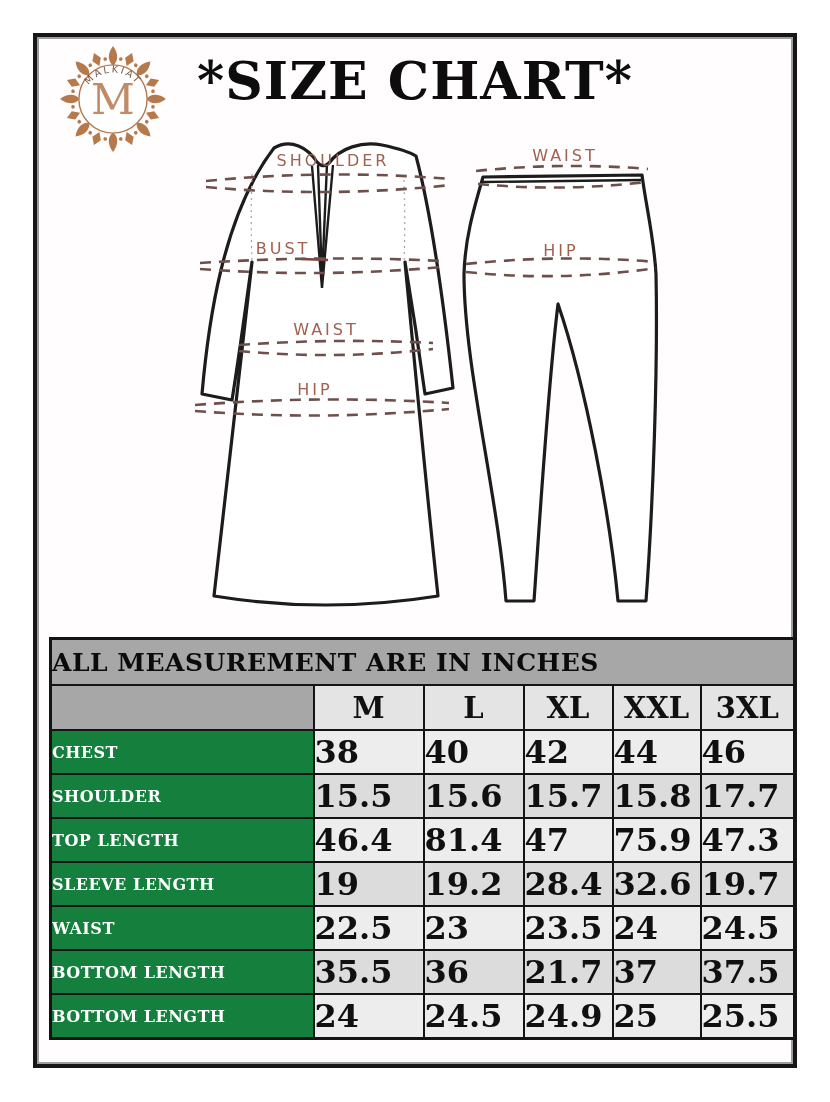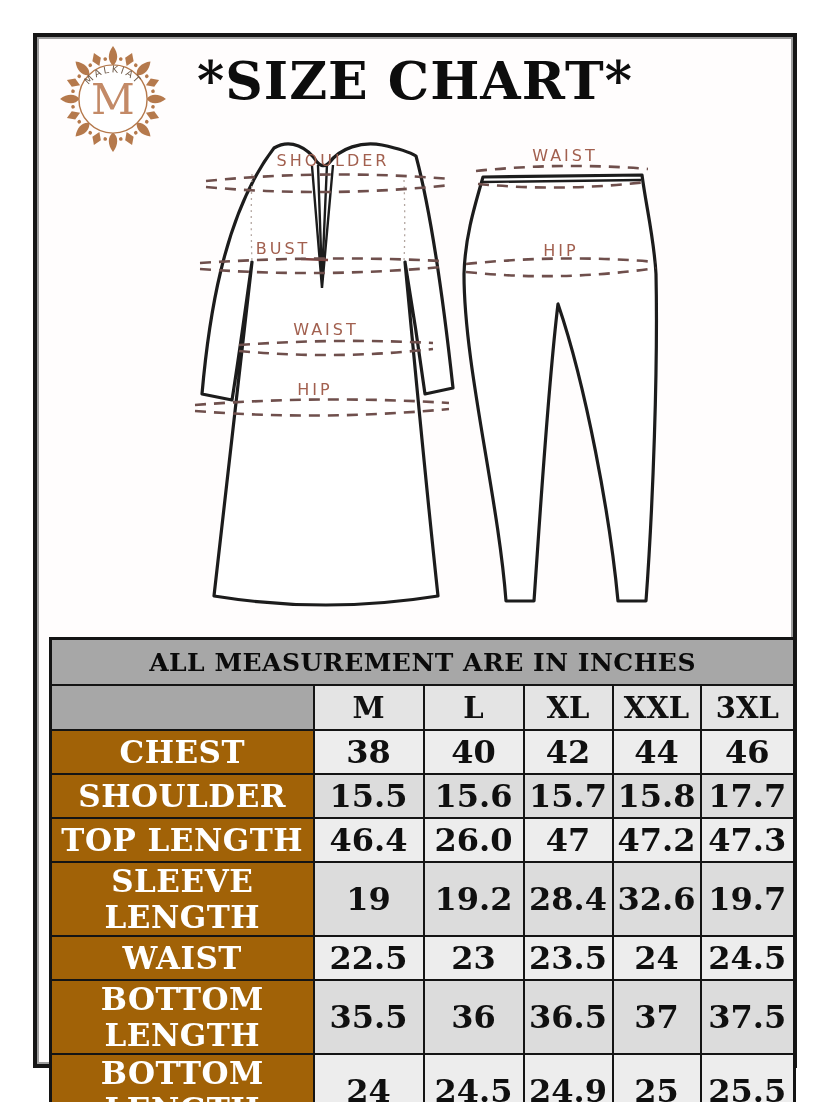--- a/index.html
+++ b/index.html
@@ -14,26 +14,26 @@
   .diagram{position:absolute;left:139px;top:99px;width:512px;height:492px;}
   .outline{fill:#ffffff;stroke:#1c1c1c;stroke-width:3.2;stroke-linejoin:round;}
   .thinline{fill:none;stroke:#1c1c1c;stroke-width:2.4;}
   .dash{fill:none;stroke:#6f4f4c;stroke-width:2.6;stroke-dasharray:11 8;}
   .seam{fill:none;stroke:#b3a6a0;stroke-width:1.3;stroke-dasharray:2 4;}
   .diaglabel{font-family:"DejaVu Sans",sans-serif;font-size:16px;letter-spacing:3px;
              fill:#a2604f;text-anchor:middle;}
   .sizetable{position:absolute;left:12px;top:600px;width:744px;
              border-collapse:collapse;table-layout:fixed;
              border:3px solid #141414;}
-  .sizetable td,.sizetable th{border:2px solid #141414;text-align:center;
+  .sizetable td,.sizetable th{border:2px solid #141414;
              padding:0;font-family:"DejaVu Serif",serif;font-weight:bold;overflow:hidden;}
   td.caption{background:#a7a7a7;color:#0b0b0b;font-size:25px;height:44px;letter-spacing:0.5px;}
   th.corner{background:#a7a7a7;height:43px;}
   th.size{background:#e4e4e4;color:#101010;font-size:29px;height:43px;}
-  td.lbl{background:#a16207;color:#ffffff;font-size:31px;height:42px;letter-spacing:0.5px;}
+  td.lbl{background:#15803d;color:#ffffff;font-size:16px;height:42px;letter-spacing:0.5px;}
   td.val{color:#101010;font-size:32px;height:42px;}
   tbody.rows tr:nth-child(odd) td.val{background:#ededed;}
   tbody.rows tr:nth-child(even) td.val{background:#dcdcdc;}
 </style>
 </head>
 <body>
 
 <div class="frame">
 
   <svg class="logo" viewBox="0 0 110 110">
@@ -177,23 +177,23 @@
         <td class="lbl">SHOULDER</td>
         <td class="val">15.5</td>
         <td class="val">15.6</td>
         <td class="val">15.7</td>
         <td class="val">15.8</td>
         <td class="val">17.7</td>
       </tr>
       <tr>
         <td class="lbl">TOP LENGTH</td>
         <td class="val">46.4</td>
-        <td class="val">26.0</td>
+        <td class="val">81.4</td>
         <td class="val">47</td>
-        <td class="val">47.2</td>
+        <td class="val">75.9</td>
         <td class="val">47.3</td>
       </tr>
       <tr>
         <td class="lbl">SLEEVE LENGTH</td>
         <td class="val">19</td>
         <td class="val">19.2</td>
         <td class="val">28.4</td>
         <td class="val">32.6</td>
         <td class="val">19.7</td>
       </tr>
@@ -202,21 +202,21 @@
         <td class="val">22.5</td>
         <td class="val">23</td>
         <td class="val">23.5</td>
         <td class="val">24</td>
         <td class="val">24.5</td>
       </tr>
       <tr>
         <td class="lbl">BOTTOM LENGTH</td>
         <td class="val">35.5</td>
         <td class="val">36</td>
-        <td class="val">36.5</td>
+        <td class="val">21.7</td>
         <td class="val">37</td>
         <td class="val">37.5</td>
       </tr>
       <tr>
         <td class="lbl">BOTTOM LENGTH</td>
         <td class="val">24</td>
         <td class="val">24.5</td>
         <td class="val">24.9</td>
         <td class="val">25</td>
         <td class="val">25.5</td>

